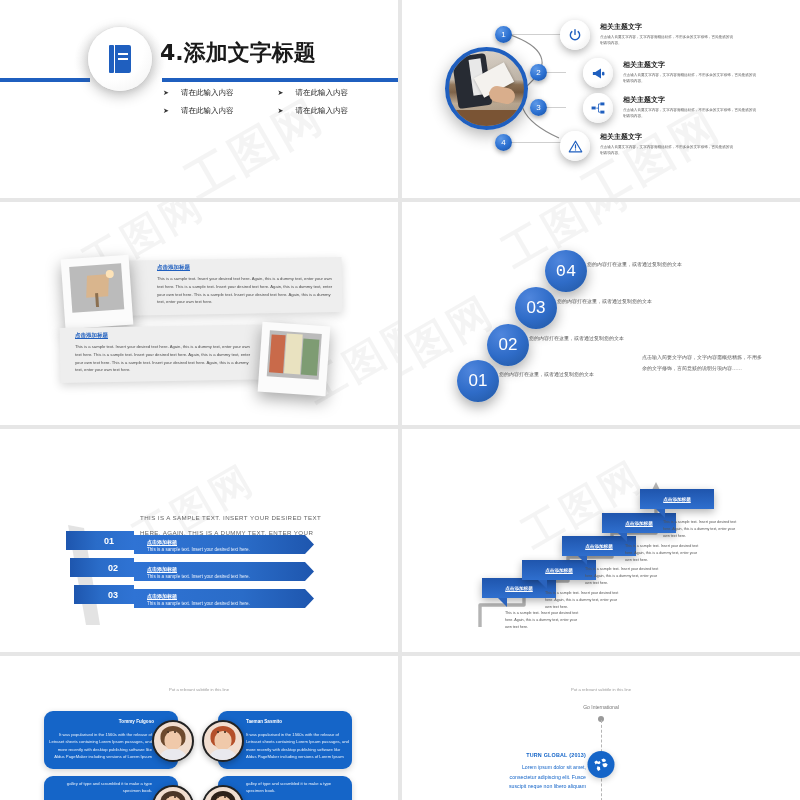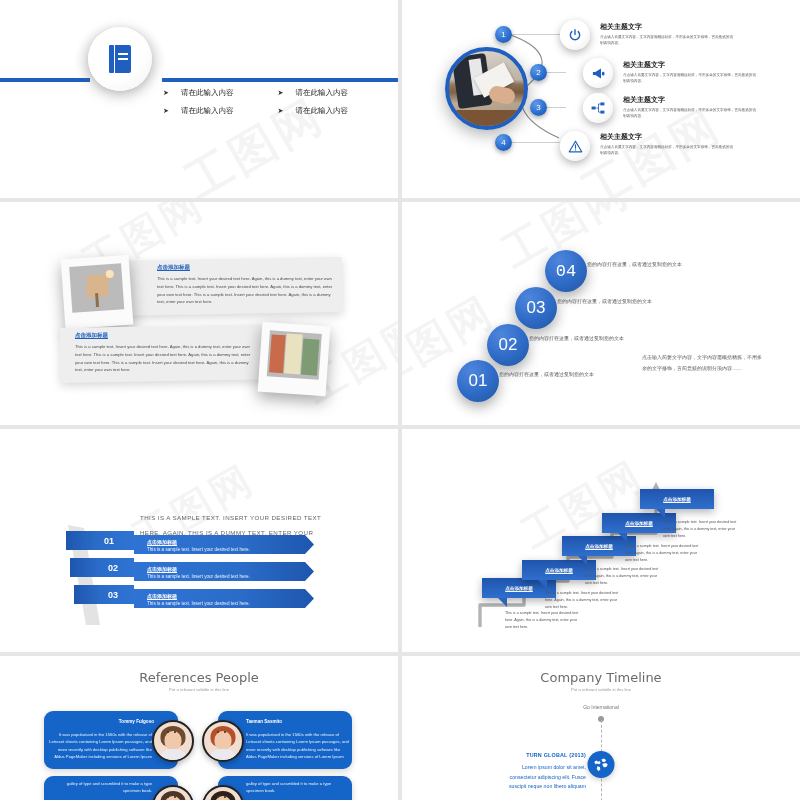--- a/index.html
+++ b/index.html
@@ -196,20 +196,21 @@
     <div class="s1-rule" style="left:162px;width:236px;"></div>
     <div class="s1-blur"></div>
     <div class="s1-circ">
       <div class="s1-book">
         <div class="spine"></div>
           <div class="cover"></div>
         <div class="ln ln1"></div>
           <div class="ln ln2"></div>
       </div>
     </div>
+    <div class="s1-title">4.添加文字标题</div>
     <div class="s1-bullets">
       <div class="s1-b">
           <span class="ar">➤</span>
           <span>请在此输入内容</span>
         </div>
       <div class="s1-b">
           <span class="ar">➤</span>
           <span>请在此输入内容</span>
         </div>
       <div class="s1-b">
@@ -412,21 +413,20 @@
     <div class="s6-p" style="left:223px;top:114px;">This is a sample text. Insert your desired text here. Again, this is a dummy text, enter your own text here.</div>
 
     <div class="s6-card" style="left:238px;top:60px;width:74px;height:20px;">
         <span>点击添加标题</span>
       </div>
     <div class="s6-tail" style="left:254px;top:80px;"></div>
     <div class="s6-p" style="left:261px;top:90px;">This is a sample text. Insert your desired text here. Again, this is a dummy text, enter your own text here.</div>
   </div>
 
   <div class="slide">
-    <div class="s7-title">References People</div>
     <div class="s7-sub">Put a relevant subtitle in this line</div>
 
     <div class="s7-card" style="left:44px;top:55px;width:134px;height:58px;"></div>
     <div class="s7-name" style="left:44px;top:63px;width:110px;text-align:right;">Tommy Fulgoso</div>
     <div class="s7-body" style="left:48px;top:75px;width:104px;text-align:right;">It was popularised in the 1560s with the release of Letraset sheets containing Lorem Ipsum passages, and more recently with desktop publishing software like Aldus PageMaker including versions of Lorem Ipsum</div>
     <div class="s7-av" style="left:152px;top:64px;">
       <i class="av-hair" style="background:#6d4a2e;"></i>
         <i class="av-face"></i>
       <i class="av-eye" style="left:13px;"></i>
         <i class="av-eye" style="left:20px;"></i>
@@ -457,21 +457,20 @@
     <div class="s7-body" style="left:246px;top:124px;width:104px;text-align:left;">galley of type and scrambled it to make a type specimen book.</div>
     <div class="s7-av" style="left:202px;top:129px;">
       <i class="av-hair" style="background:#2e2118;"></i>
         <i class="av-face"></i>
       <i class="av-eye" style="left:13px;"></i>
         <i class="av-eye" style="left:20px;"></i>
     </div>
   </div>
 
   <div class="slide">
-    <div class="s7-title">Company Timeline</div>
     <div class="s7-sub">Put a relevant subtitle in this line</div>
 
     <div class="s8-top">Go International</div>
     <div class="s8-dot"></div>
     <div class="s8-line"></div>
 
     <div class="s8-node">
       <svg width="17" height="17" viewBox="0 0 24 24" fill="#ffffff">
         <path d="M2.5 8.5 l3-2 2.5 1.5 2-1 1.5 2.5 -2 2 -3.5 -1 -1.5 1.5z"></path>
         <path d="M12.5 5 l3.5 -1.5 3 2 -1 2.5 -3.5 0.5z"></path>

